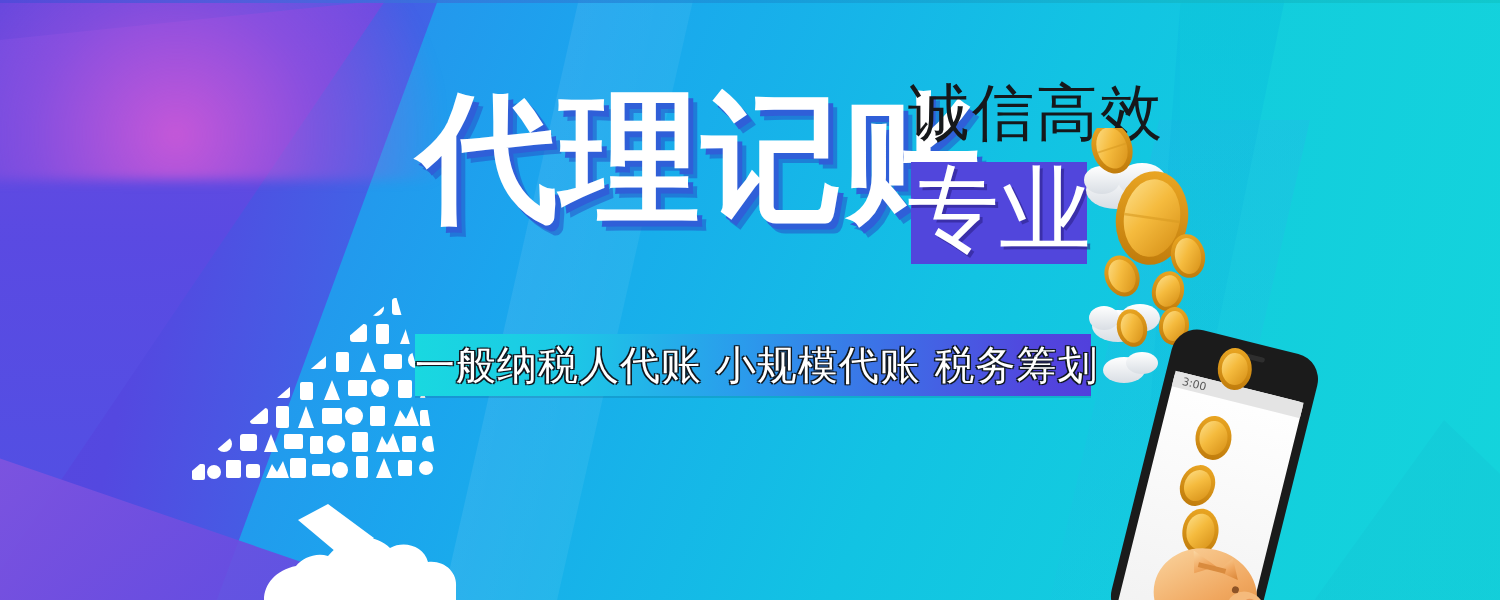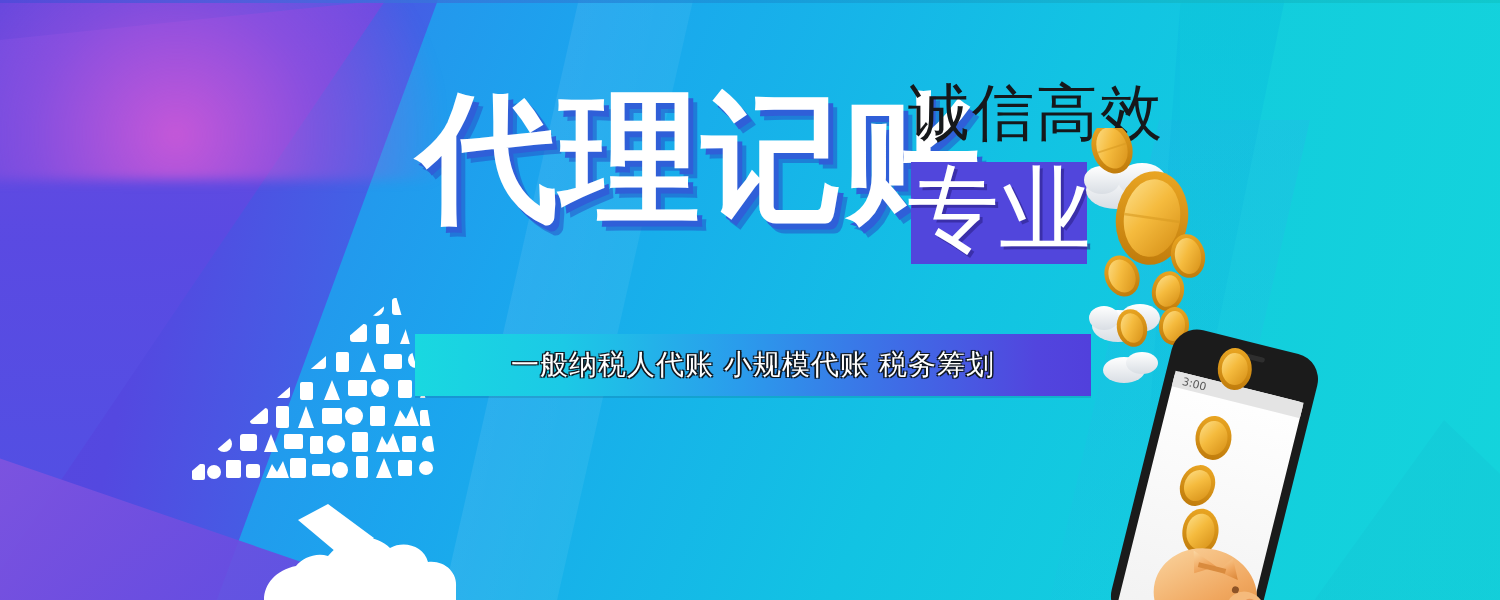--- a/index.html
+++ b/index.html
@@ -133,21 +133,21 @@
        #2A9CEC 48%,
        #3F6BE6 72%,
        #5245DE 92%,
        #5140DC 100%);
     display:flex;align-items:center;
     box-shadow:0 2px 0 rgba(0,0,0,.10);
   }
   .services-text{
     width:100%;
     text-align:center;
-    font-size:28px;line-height:1;
+    font-size:40px;line-height:1;
     color:#FFFFFF;
     white-space:nowrap;
     letter-spacing:1px;
     font-family:"DejaVu Sans","Liberation Sans",sans-serif;
     text-shadow:
       -1.4px -1.4px 0 #101820,
        1.4px -1.4px 0 #101820,
       -1.4px  1.4px 0 #101820,
        1.4px  1.4px 0 #101820,
        0 0 2px rgba(10,15,25,.9);

